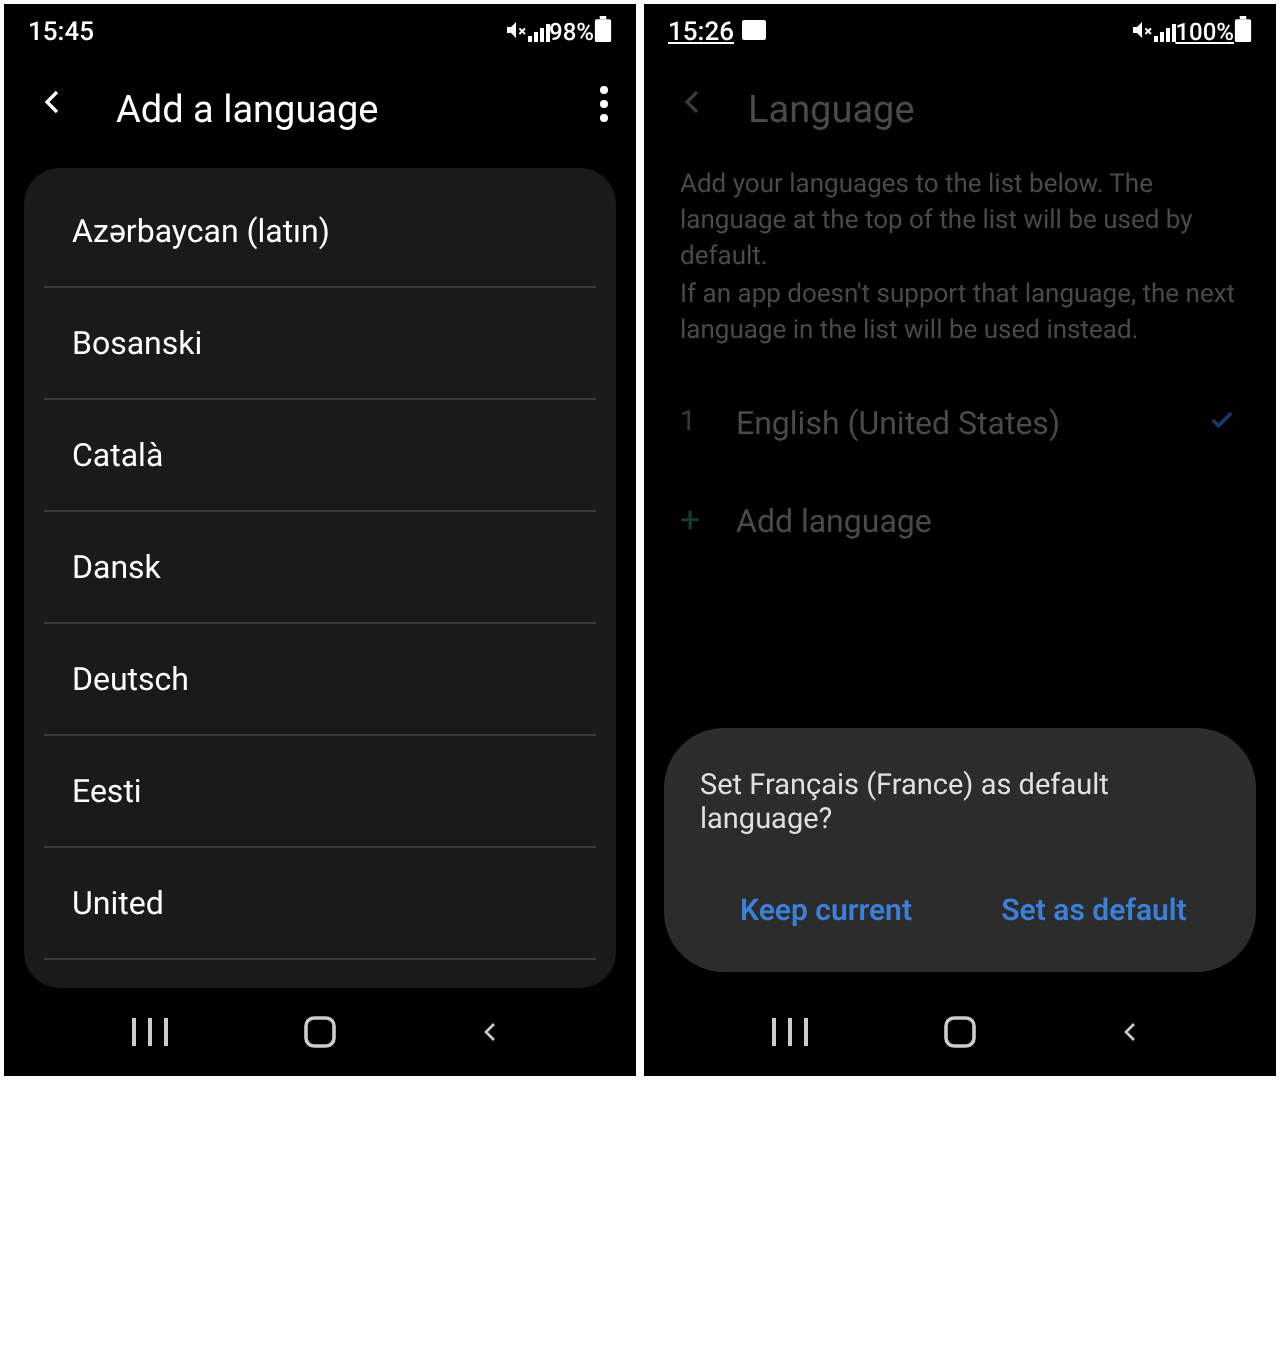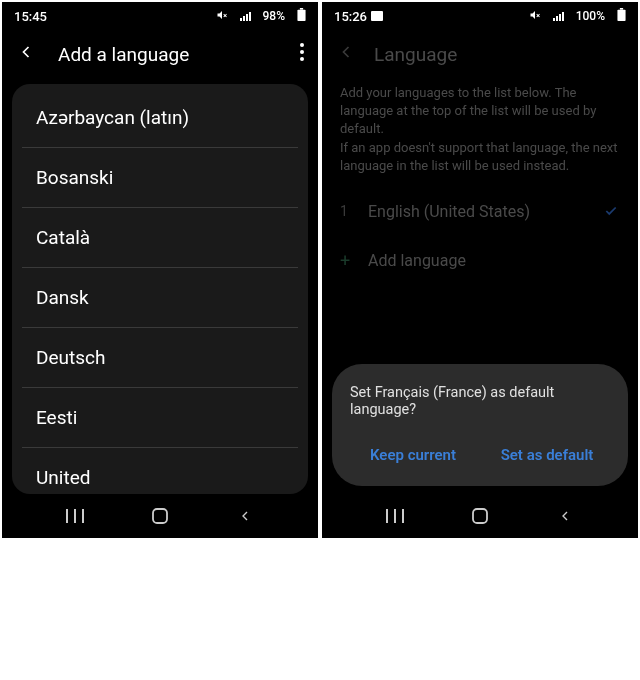--- a/index.html
+++ b/index.html
@@ -35,21 +35,21 @@
       font-size: 13px;
       font-weight: 500;
     }
     .status-left {
       display: flex;
       gap: 4px;
       align-items: center;
     }
     .status-right {
       display: flex;
-      gap: 12px;
+      gap: 0;
       align-items: center;
       font-size: 12px;
     }
     .header {
       display: flex;
       align-items: center;
       padding: 8px 14px;
       gap: 22px;
       height: 48px;
     }
@@ -68,21 +68,21 @@
     }
     .lang-list-container {
       margin: 6px 10px 0 10px;
       background: #1a1a1a;
       border-radius: 18px;
       flex: 1;
       overflow: hidden;
     }
     .lang-item {
       padding: 18px 14px;
-      font-size: 19px;
+      font-size: 16px;
       border-bottom: 1px solid #3a3a3a;
       margin: 0 10px;
     }
     .lang-item:first-child {
       padding-top: 22px;
     }
     .navbar {
       height: 44px;
       display: flex;
       justify-content: space-around;
@@ -91,20 +91,21 @@
     }
     .nav-btn {
       width: 70px;
       display: flex;
       justify-content: center;
       font-size: 16px;
     }
     
     .phone.right {
       background: #000000;
+      text-decoration: underline;
     }
     .dim-content {
       position: absolute;
       top: 28px;
       left: 0;
       right: 0;
       bottom: 44px;
       color: #4a4a4a;
       padding: 0;
     }

